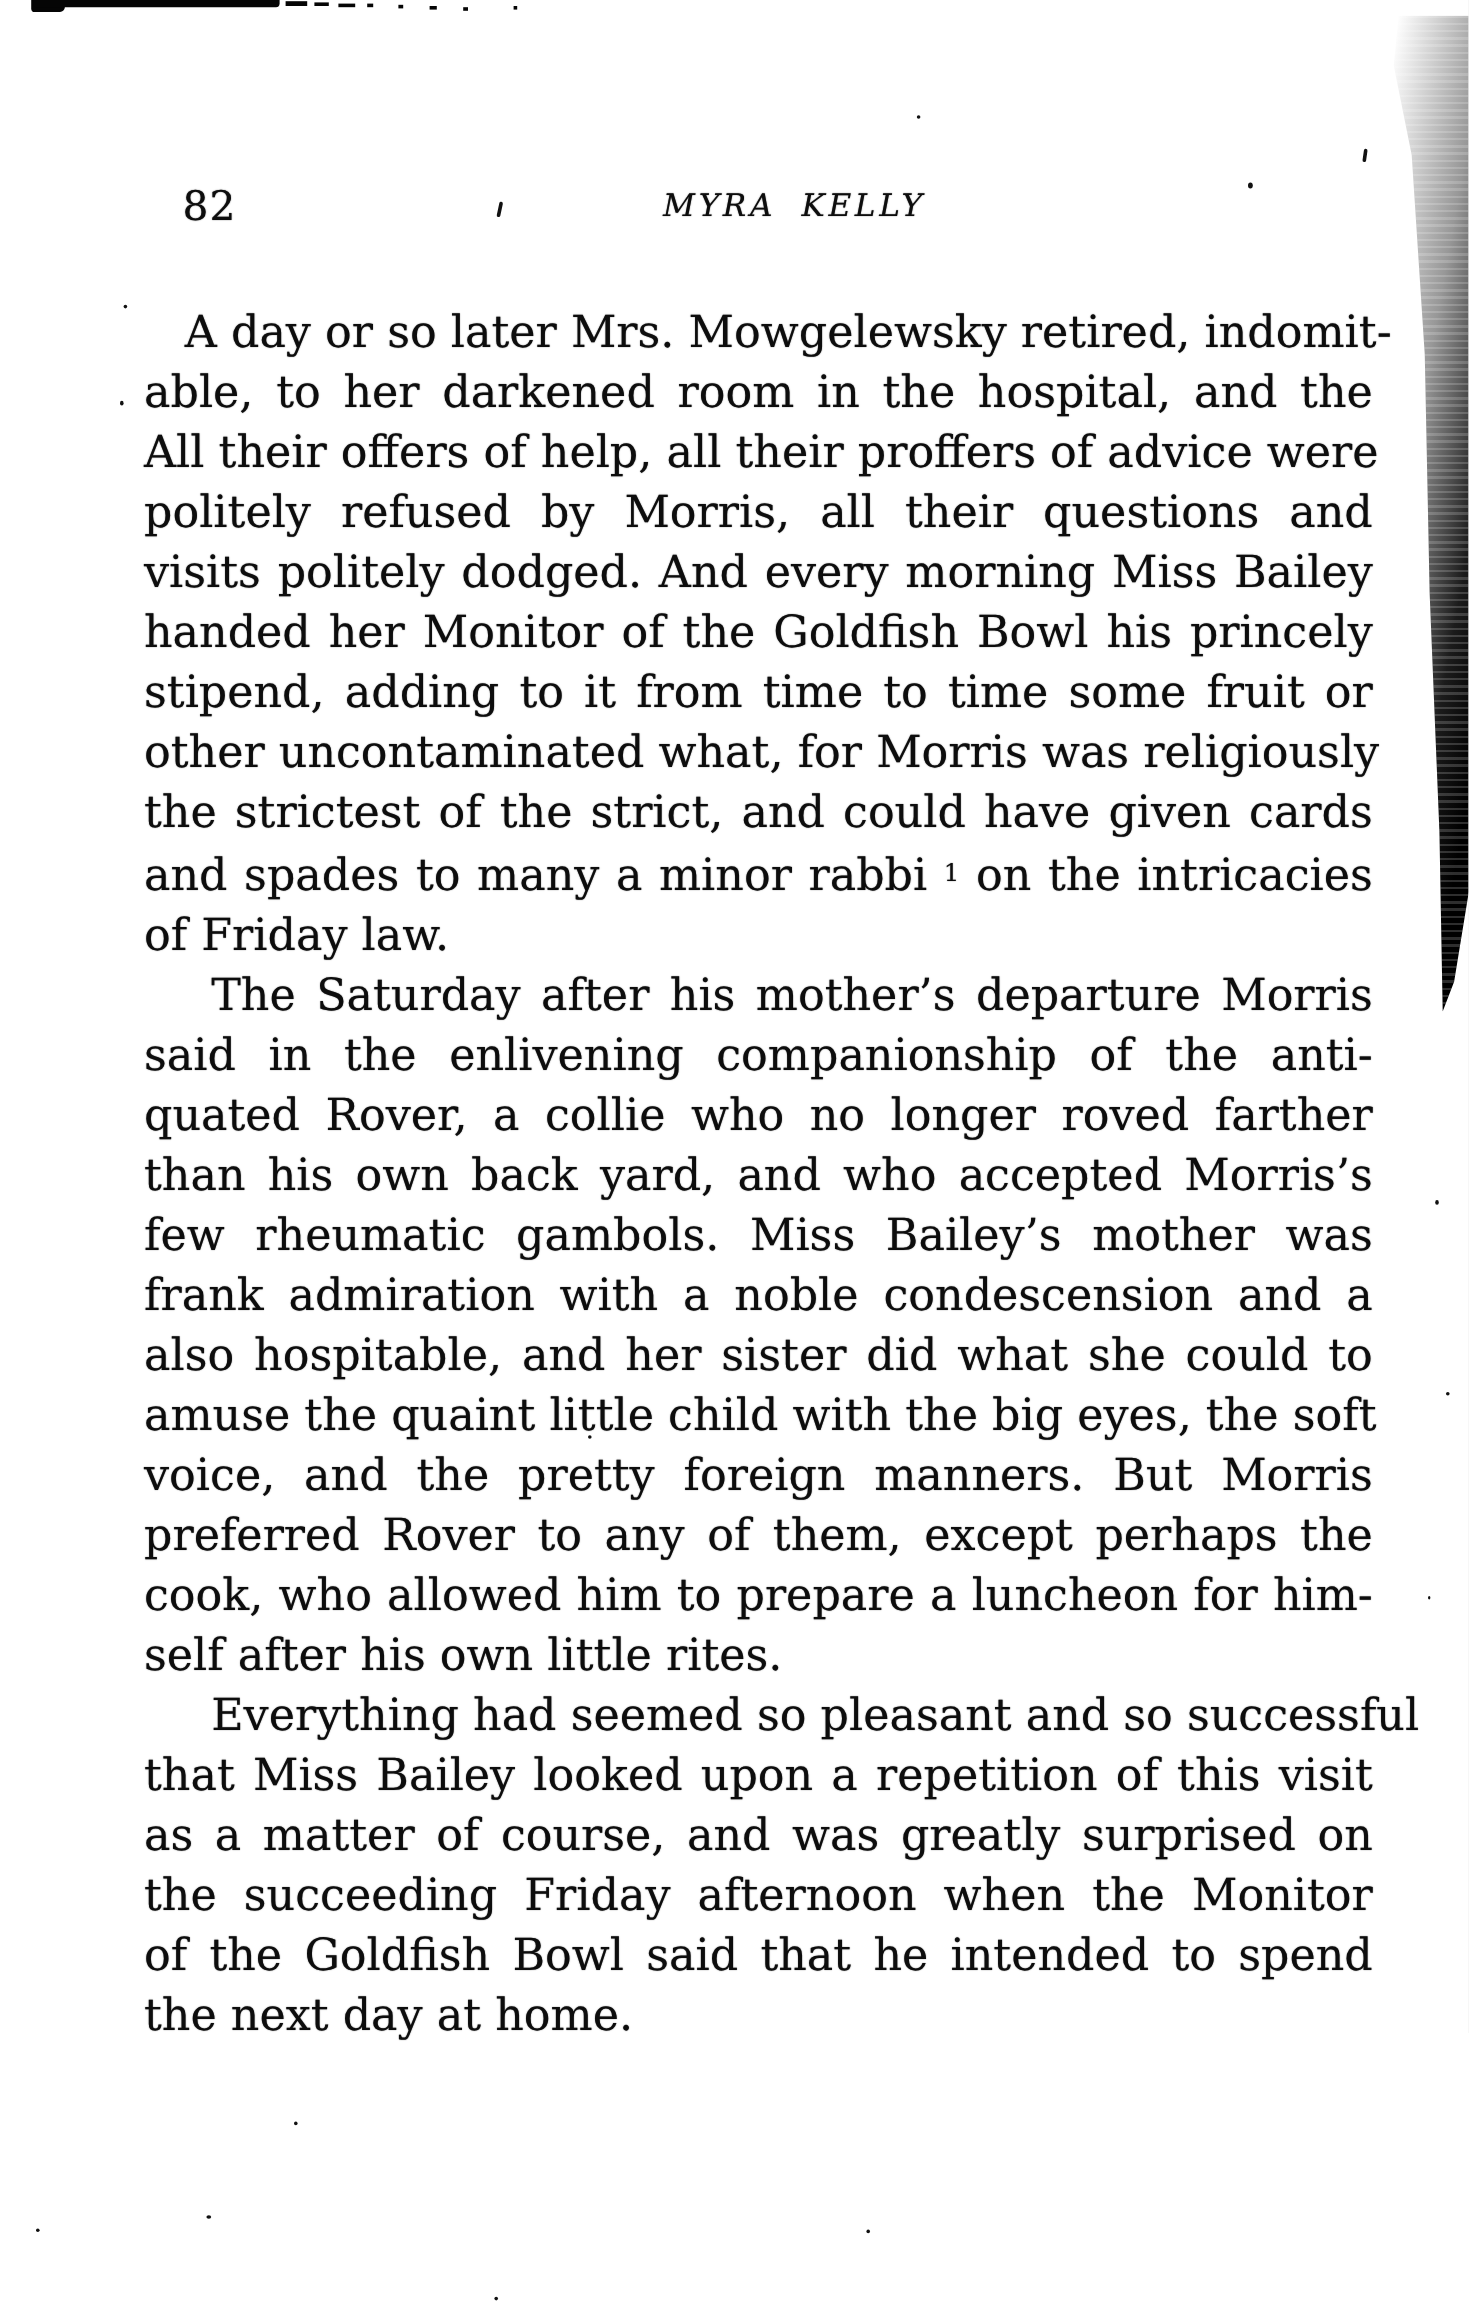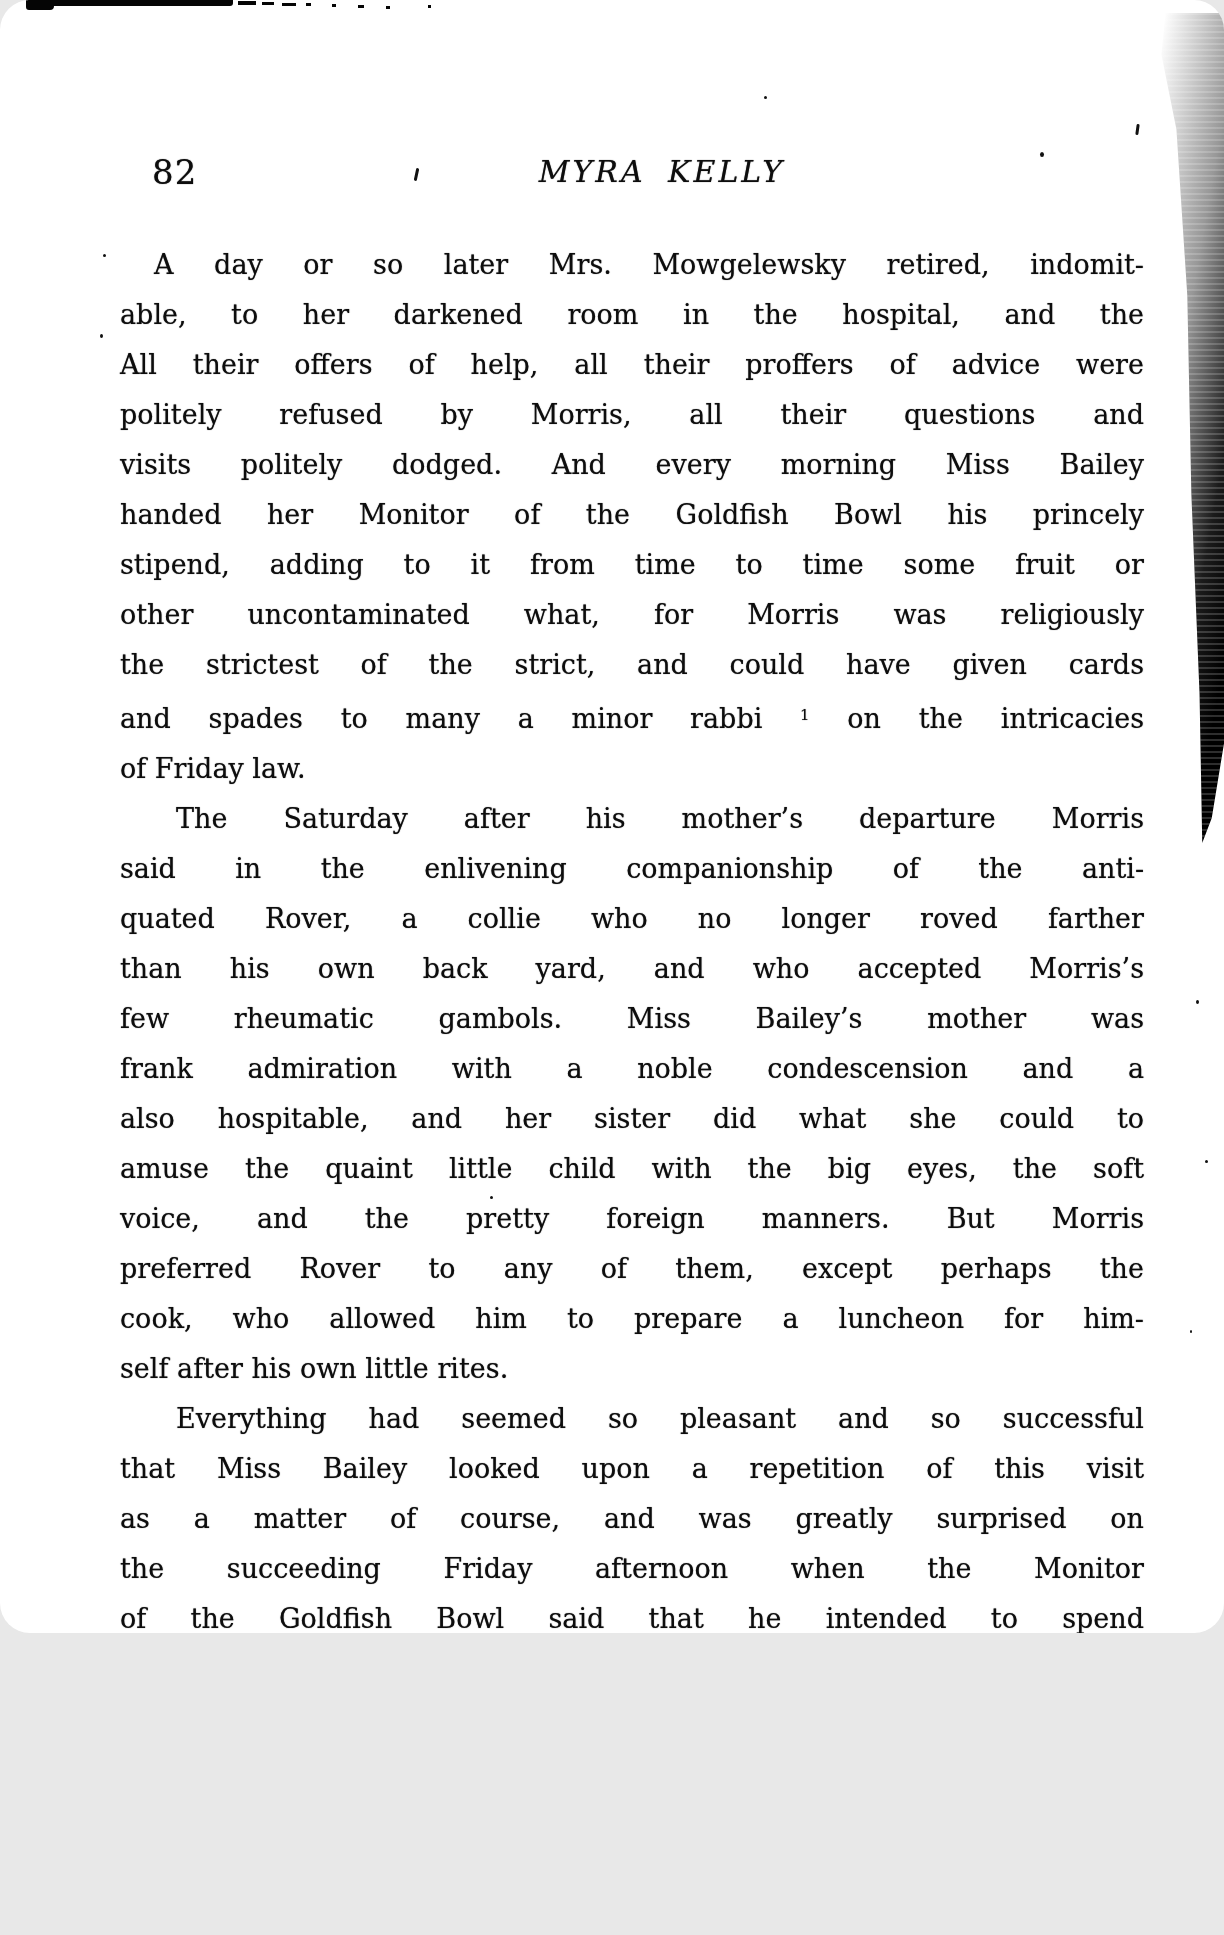--- a/index.html
+++ b/index.html
@@ -1,45 +1,44 @@
 <!DOCTYPE html>
 <html><head>
 <meta charset="utf-8">
 <style>
   html,body{margin:0;padding:0;background:#e8e8e8;}
   .page{
     position:relative;
-    width:1224px;height:1633px;
+    width:1224px;height:1935px;
     background:#ffffff;
     overflow:hidden;
     font-family:"DejaVu Serif","Liberation Serif",serif;
     color:#0d0d0d;
-    border-radius:30px;
   }
   
   .running-head{
     position:absolute;top:150px;left:120px;width:1024px;height:44px;
   }
   .page-number{
     position:absolute;left:32px;top:0;
     font-size:34px;line-height:44px;
     letter-spacing:1px;
     text-shadow:0 0 1px rgba(0,0,0,.75);
   }
   .head-title{
     display:block;text-align:center;margin-left:60px;
     font-style:italic;
-    font-size:30px;line-height:44px;
+    font-size:26px;line-height:44px;
     letter-spacing:3px;word-spacing:10px;
     text-shadow:0 0 1px rgba(0,0,0,.7);
   }
   
   .body-text{
-    position:absolute;top:240px;left:120px;width:1024px;
-    font-size:27px;
+    position:absolute;top:252px;left:120px;width:1024px;
+    font-size:37px;
     text-shadow:0 0 1px rgba(0,0,0,.65);
   }
   .paragraph{margin:0;padding:0;}
   .line{
     line-height:50px;
     text-align:justify;
     -moz-text-align-last:justify;
     text-align-last:justify;
     white-space:nowrap;
   }

